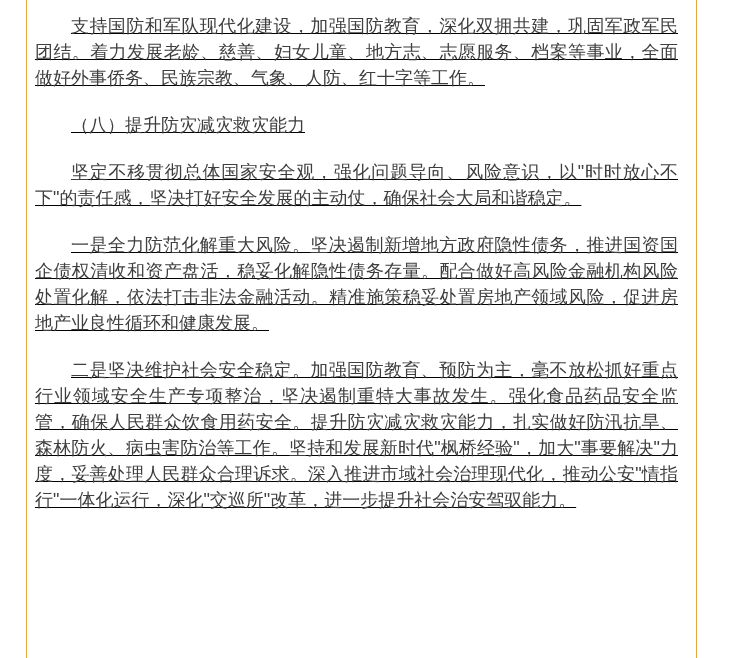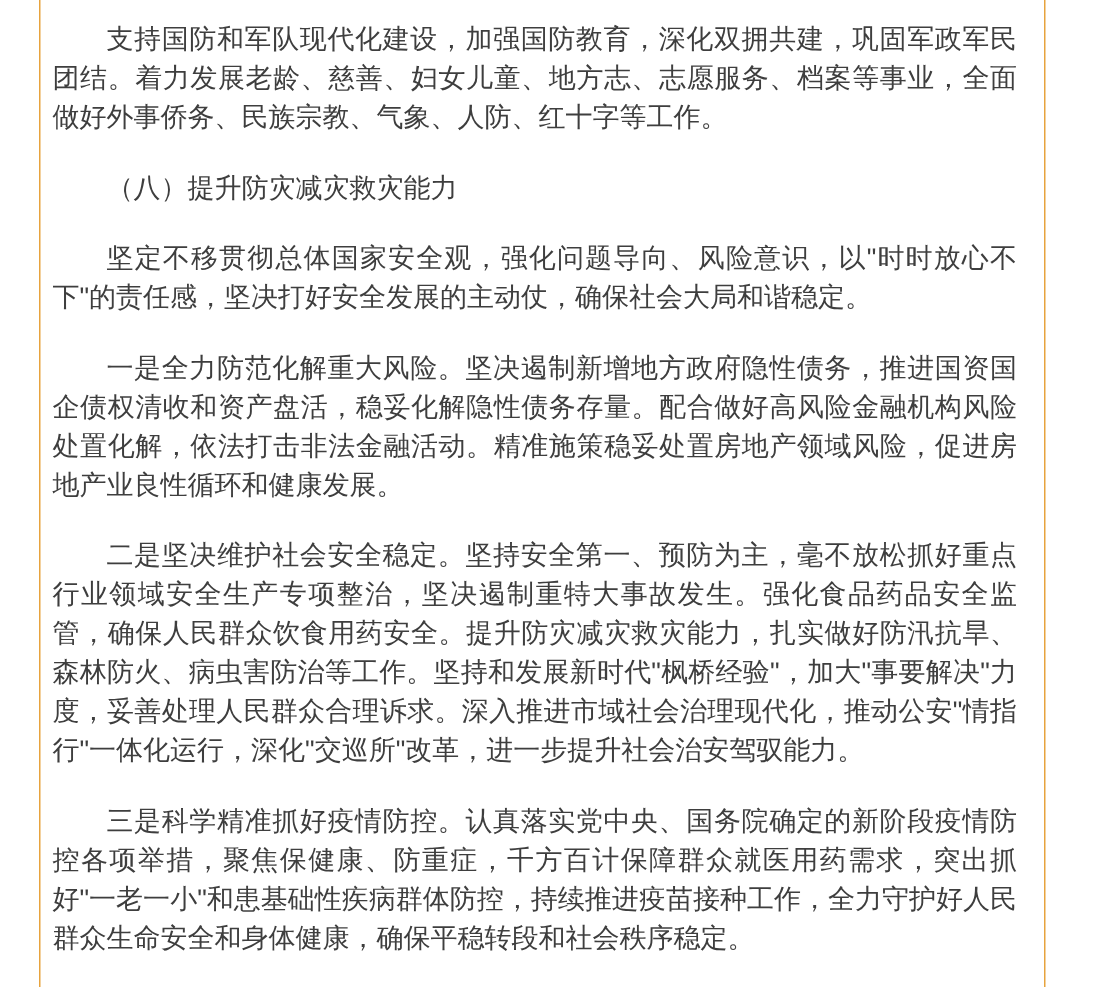--- a/index.html
+++ b/index.html
@@ -23,20 +23,21 @@
       position: absolute;
       top: 0;
       bottom: 0;
       left: 26px;
       right: 33px;
       box-sizing: border-box;
       border-left: 1px solid var(--border-gold, #e7a33e);
       border-right: 1px solid var(--border-gold, #e7a33e);
       padding: 13px 18px 0 8px;
       background: var(--page-bg, #ffffff);
+      text-decoration: underline;
     }
     .para {
       margin: 0 0 21px 0;
       font-size: 18px;
       line-height: 26px;
       color: var(--text-color, #3e3e3e);
       text-align: justify;
       text-indent: 2em;
       word-break: break-all;
     }
@@ -47,16 +48,15 @@
   </style>
 </head>
 <body>
 
 <div class="page">
   <div class="content">
     <p class="para">支持国防和军队现代化建设，加强国防教育，深化双拥共建，巩固军政军民团结。着力发展老龄、慈善、妇女儿童、地方志、志愿服务、档案等事业，全面做好外事侨务、民族宗教、气象、人防、红十字等工作。</p>
     <p class="para heading">（八）提升防灾减灾救灾能力</p>
     <p class="para">坚定不移贯彻总体国家安全观，强化问题导向、风险意识，以"时时放心不下"的责任感，坚决打好安全发展的主动仗，确保社会大局和谐稳定。</p>
     <p class="para">一是全力防范化解重大风险。坚决遏制新增地方政府隐性债务，推进国资国企债权清收和资产盘活，稳妥化解隐性债务存量。配合做好高风险金融机构风险处置化解，依法打击非法金融活动。精准施策稳妥处置房地产领域风险，促进房地产业良性循环和健康发展。</p>
-    <p class="para">二是坚决维护社会安全稳定。坚持安全第一、预防为主，毫不放松抓好重点行业领域安全生产专项整治，坚决遏制重特大事故发生。强化食品药品安全监管，确保人民群众饮食用药安全。提升防灾减灾救灾能力，扎实做好防汛抗旱、森林防火、病虫害防治等工作。坚持和发展新时代"枫桥经验"，加大"事要解决"力度，妥善处理人民群众合理诉求。深入推进市域社会治理现代化，推动公安"情指行"一体化运行，深化"交巡所"改革，进一步提升社会治安驾驭能力。</p>
-    <p class="para">三是科学精准抓好疫情防控。认真落实党中央、国务院确定的新阶段疫情防控各项举措，聚焦保健康、防重症，千方百计保障群众就医用药需求，突出抓好"一老一小"和患基础性疾病群体防控，持续推进疫苗接种工作，全力守护好人民群众生命安全和身体健康，确保平稳转段和社会秩序稳定。</p>
+    <p class="para">二是坚决维护社会安全稳定。加强国防教育、预防为主，毫不放松抓好重点行业领域安全生产专项整治，坚决遏制重特大事故发生。强化食品药品安全监管，确保人民群众饮食用药安全。提升防灾减灾救灾能力，扎实做好防汛抗旱、森林防火、病虫害防治等工作。坚持和发展新时代"枫桥经验"，加大"事要解决"力度，妥善处理人民群众合理诉求。深入推进市域社会治理现代化，推动公安"情指行"一体化运行，深化"交巡所"改革，进一步提升社会治安驾驭能力。</p>
   </div>
 </div>
 
 </body></html>

